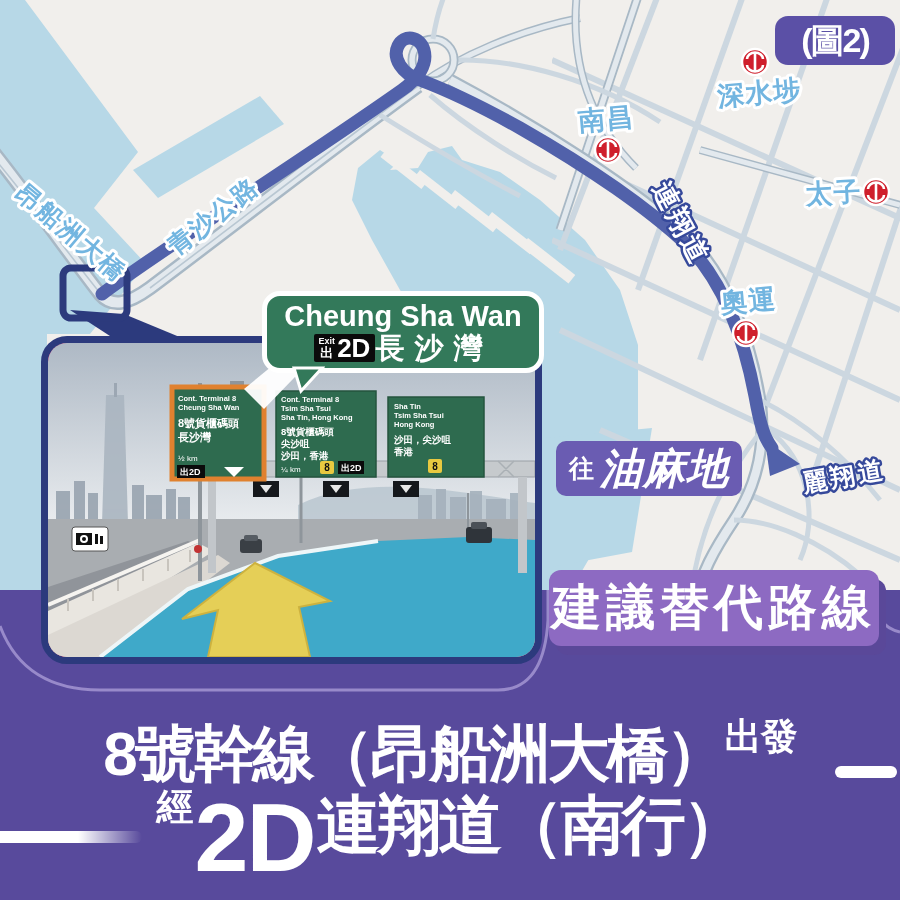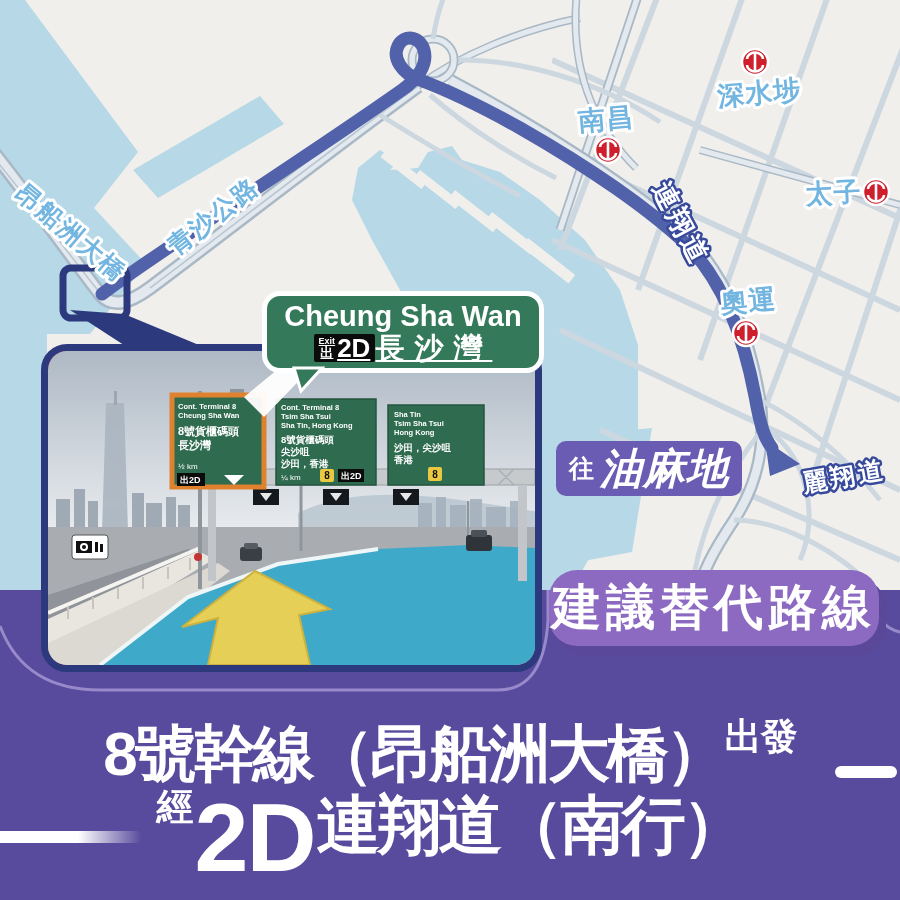--- a/index.html
+++ b/index.html
@@ -17,33 +17,33 @@
          display:flex;align-items:center;justify-content:center;letter-spacing:-2px;}
 
   
   .yau{position:absolute;left:556px;top:441px;width:186px;height:55px;background:#6a5cb2;
        border-radius:10px;color:#fff;display:flex;align-items:center;justify-content:center;gap:6px;}
   .yau .sm{font-size:25px;font-weight:bold;}
   .yau .lg{font-size:42px;font-weight:bold;letter-spacing:1px;font-style:italic;}
 
   
   .altbox{position:absolute;left:549px;top:570px;width:330px;height:76px;background:#8d6ac2;
-          border-radius:28px;box-shadow:7px 9px 0 #5a4899;color:#fff;font-weight:bold;
+          border-radius:12px;box-shadow:7px 9px 0 #5a4899;color:#fff;font-weight:bold;
           font-size:49px;letter-spacing:5px;display:flex;align-items:center;justify-content:center;}
 
   
-  .photo{position:absolute;left:41px;top:344px;width:487px;height:314px;border:7px solid #2c3a7d;
+  .photo{position:absolute;left:41px;top:336px;width:487px;height:314px;border:7px solid #2c3a7d;
          border-radius:26px;overflow:hidden;background:#be185d;}
 
   
   .callout{position:absolute;left:262px;top:291px;width:272px;height:72px;background:#33795a;
            border:5px solid #fff;border-radius:18px;color:#fff;
            display:flex;flex-direction:column;align-items:center;justify-content:center;}
   .callout .l1{font-size:29px;font-weight:bold;line-height:1;letter-spacing:0px;}
-  .callout .l2{display:flex;align-items:center;margin-top:3px;text-decoration:underline;}
+  .callout .l2{display:flex;align-items:center;margin-top:3px;}
   .exitchip{background:#0b0b0b;display:flex;align-items:center;padding:1px 5px;border-radius:2px;gap:2px;}
   .exitchip .stack{display:flex;flex-direction:column;align-items:center;line-height:1;}
   .exitchip .stack .w1{font-size:9px;font-weight:bold;}
   .exitchip .stack .w2{font-size:13px;font-weight:bold;}
   .exitchip .code{font-size:26px;font-weight:bold;line-height:1;}
   .callout .cjk{font-size:29px;font-weight:bold;letter-spacing:10px;line-height:1;}
   .tailsvg{position:absolute;left:24px;bottom:-26px;}
 
   
   .hl{position:absolute;left:0;width:900px;color:#fff;display:flex;align-items:flex-start;
@@ -192,20 +192,21 @@
     </g>
   </svg>
 
   <div class="band">
     <svg width="900" height="310" viewBox="0 0 900 310">
       <path d="M0,36 Q24,100 100,100 L498,100 Q544,100 548,30 L548,-40" fill="none" stroke="#988aca" stroke-width="3"></path>
       <path d="M900,42 Q872,36 866,-10" fill="none" stroke="#988aca" stroke-width="3"></path>
     </svg>
   </div>
 
+  <div class="badge">(圖2)</div>
 
   <div class="yau">
     <span class="sm">往</span>
     <span class="lg">油麻地</span>
   </div>
 
   <div class="altbox">建議替代路線</div>
 
   <div class="photo">
     <svg width="487" height="314" viewBox="0 0 487 314">

